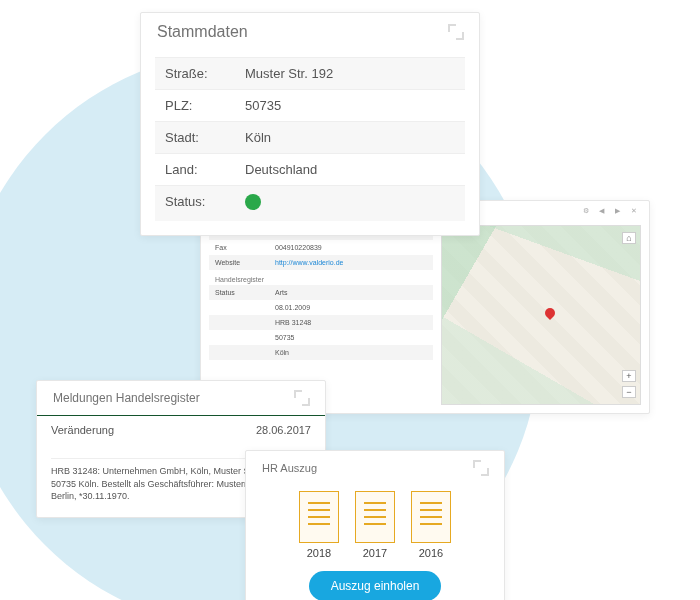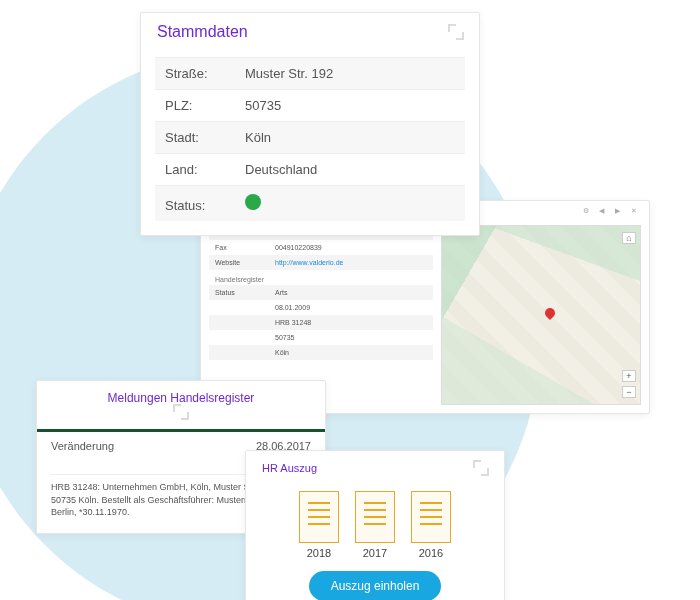--- a/index.html
+++ b/index.html
@@ -29,21 +29,21 @@
     box-shadow: 0 2px 8px rgba(0,0,0,0.06);
   }
   .card-header {
     display: flex;
     justify-content: space-between;
     align-items: center;
     padding: 10px 16px;
   }
   .card-title {
     font-size: 16px;
-    color: #6d28d9;
+    color: #737373;
     font-weight: 400;
     text-align: right;
   }
   .expand-icon {
     width: 14px;
     height: 14px;
     opacity: 0.35;
     cursor: pointer;
     position: relative;
   }
@@ -54,21 +54,21 @@
     border: 2px solid #999;
   }
   .expand-icon::before { top: -1px; left: -1px; border-right: none; border-bottom: none; }
   .expand-icon::after { bottom: -1px; right: -1px; border-left: none; border-top: none; }
 
   
   .stammdaten { top: 12px; left: 140px; width: 340px; z-index: 5; }
   .stamm-body { padding: 6px 14px 14px; }
   .stamm-row {
     display: flex;
-    align-items: flex-end;
+    align-items: flex-start;
     padding: 8px 10px;
     border-top: 1px solid #eee;
     font-size: 13px;
     color: #555;
   }
   .stamm-row:nth-child(odd) { background: #f7f7f7; }
   .stamm-label { width: 80px; }
   .stamm-value { flex: 1; }
   .status-dot {
     width: 16px; height: 16px; border-radius: 50%;
@@ -106,21 +106,21 @@
     width:10px; height:10px; background:#d33; border-radius:50% 50% 50% 0;
     transform: rotate(-45deg);
   }
   .map-ctrl { position:absolute; right:4px; background:#fff; border:1px solid #ccc; width:14px; text-align:center; font-size:9px; color:#555; }
   .map-home { top:6px; }
   .map-plus { bottom:22px; }
   .map-minus { bottom:6px; }
 
   
   .meldungen { top: 380px; left: 36px; width: 290px; z-index: 4; font-size: 11px; }
-  .meldungen .card-header { border-bottom: 3px solid #14532d; flex-direction: column; }
+  .meldungen .card-header { border-bottom: 1px solid #14532d; }
   .meld-body { padding: 8px 14px 14px; color:#555; }
   .meld-row1 { display:flex; justify-content:space-between; padding-bottom:22px; border-bottom:1px solid #eee; margin-bottom:6px; }
   .meld-text { font-size: 9px; line-height:1.4; }
 
   
   .hrauszug { top: 450px; left: 245px; width: 260px; z-index: 6; text-align:center; }
   .hr-body { padding: 6px 12px 16px; }
   .hr-years { display:flex; justify-content:center; gap:16px; margin-bottom:12px; }
   .hr-year { display:flex; flex-direction:column; align-items:center; font-size:11px; color:#444; }
   .hr-doc {

